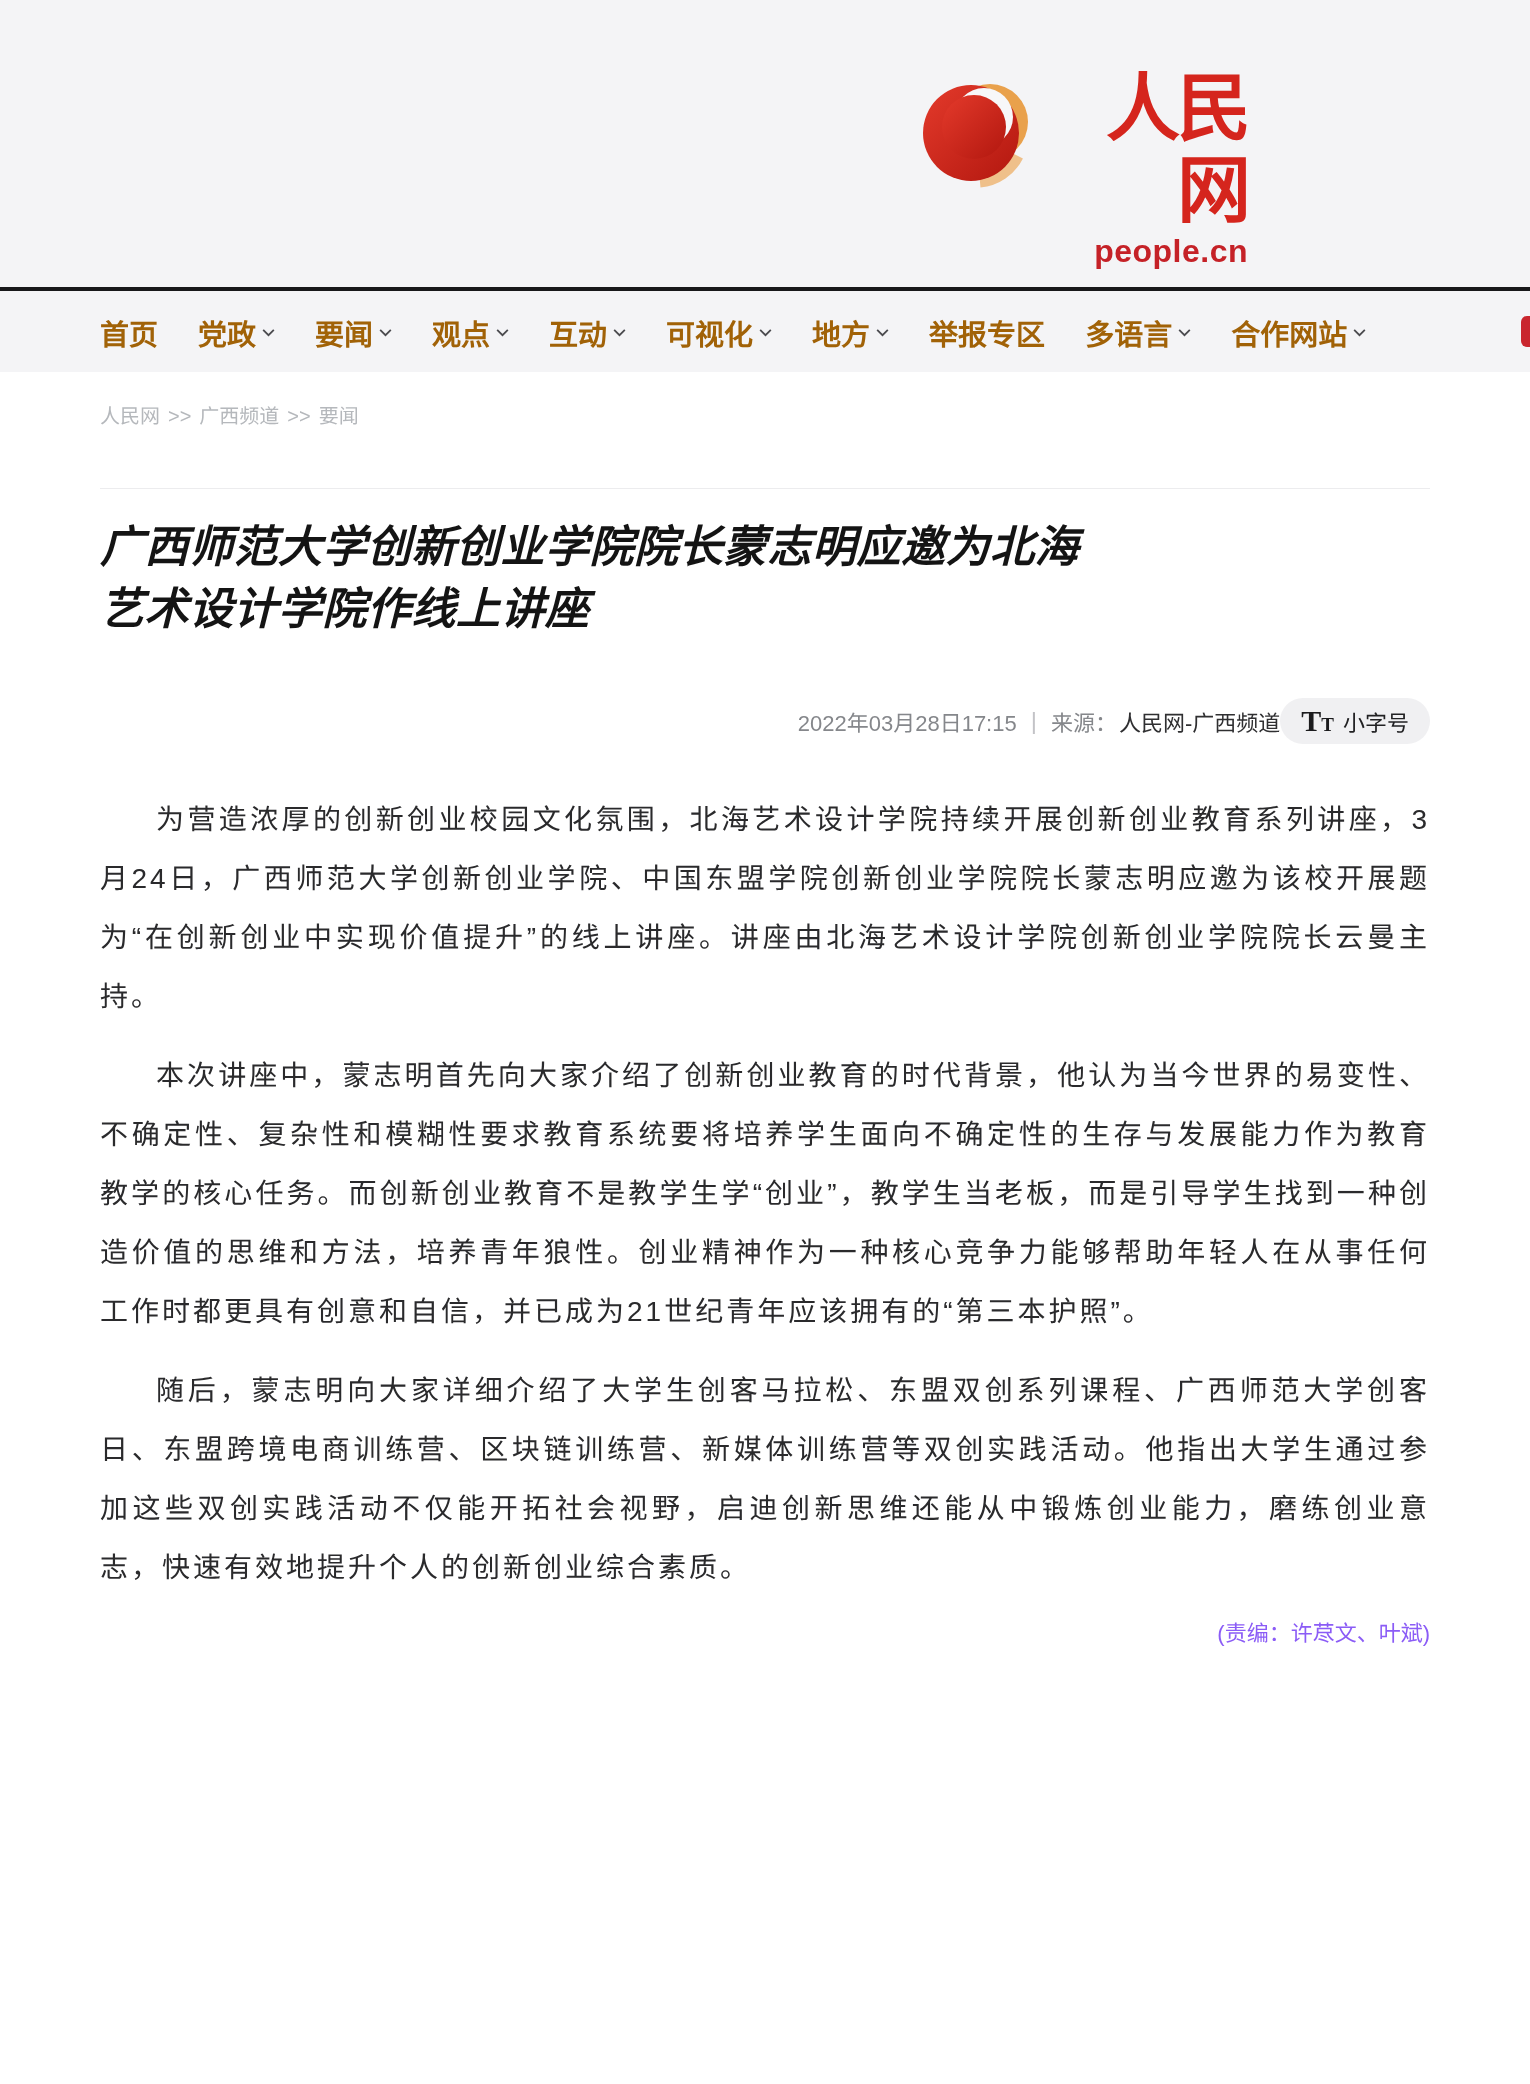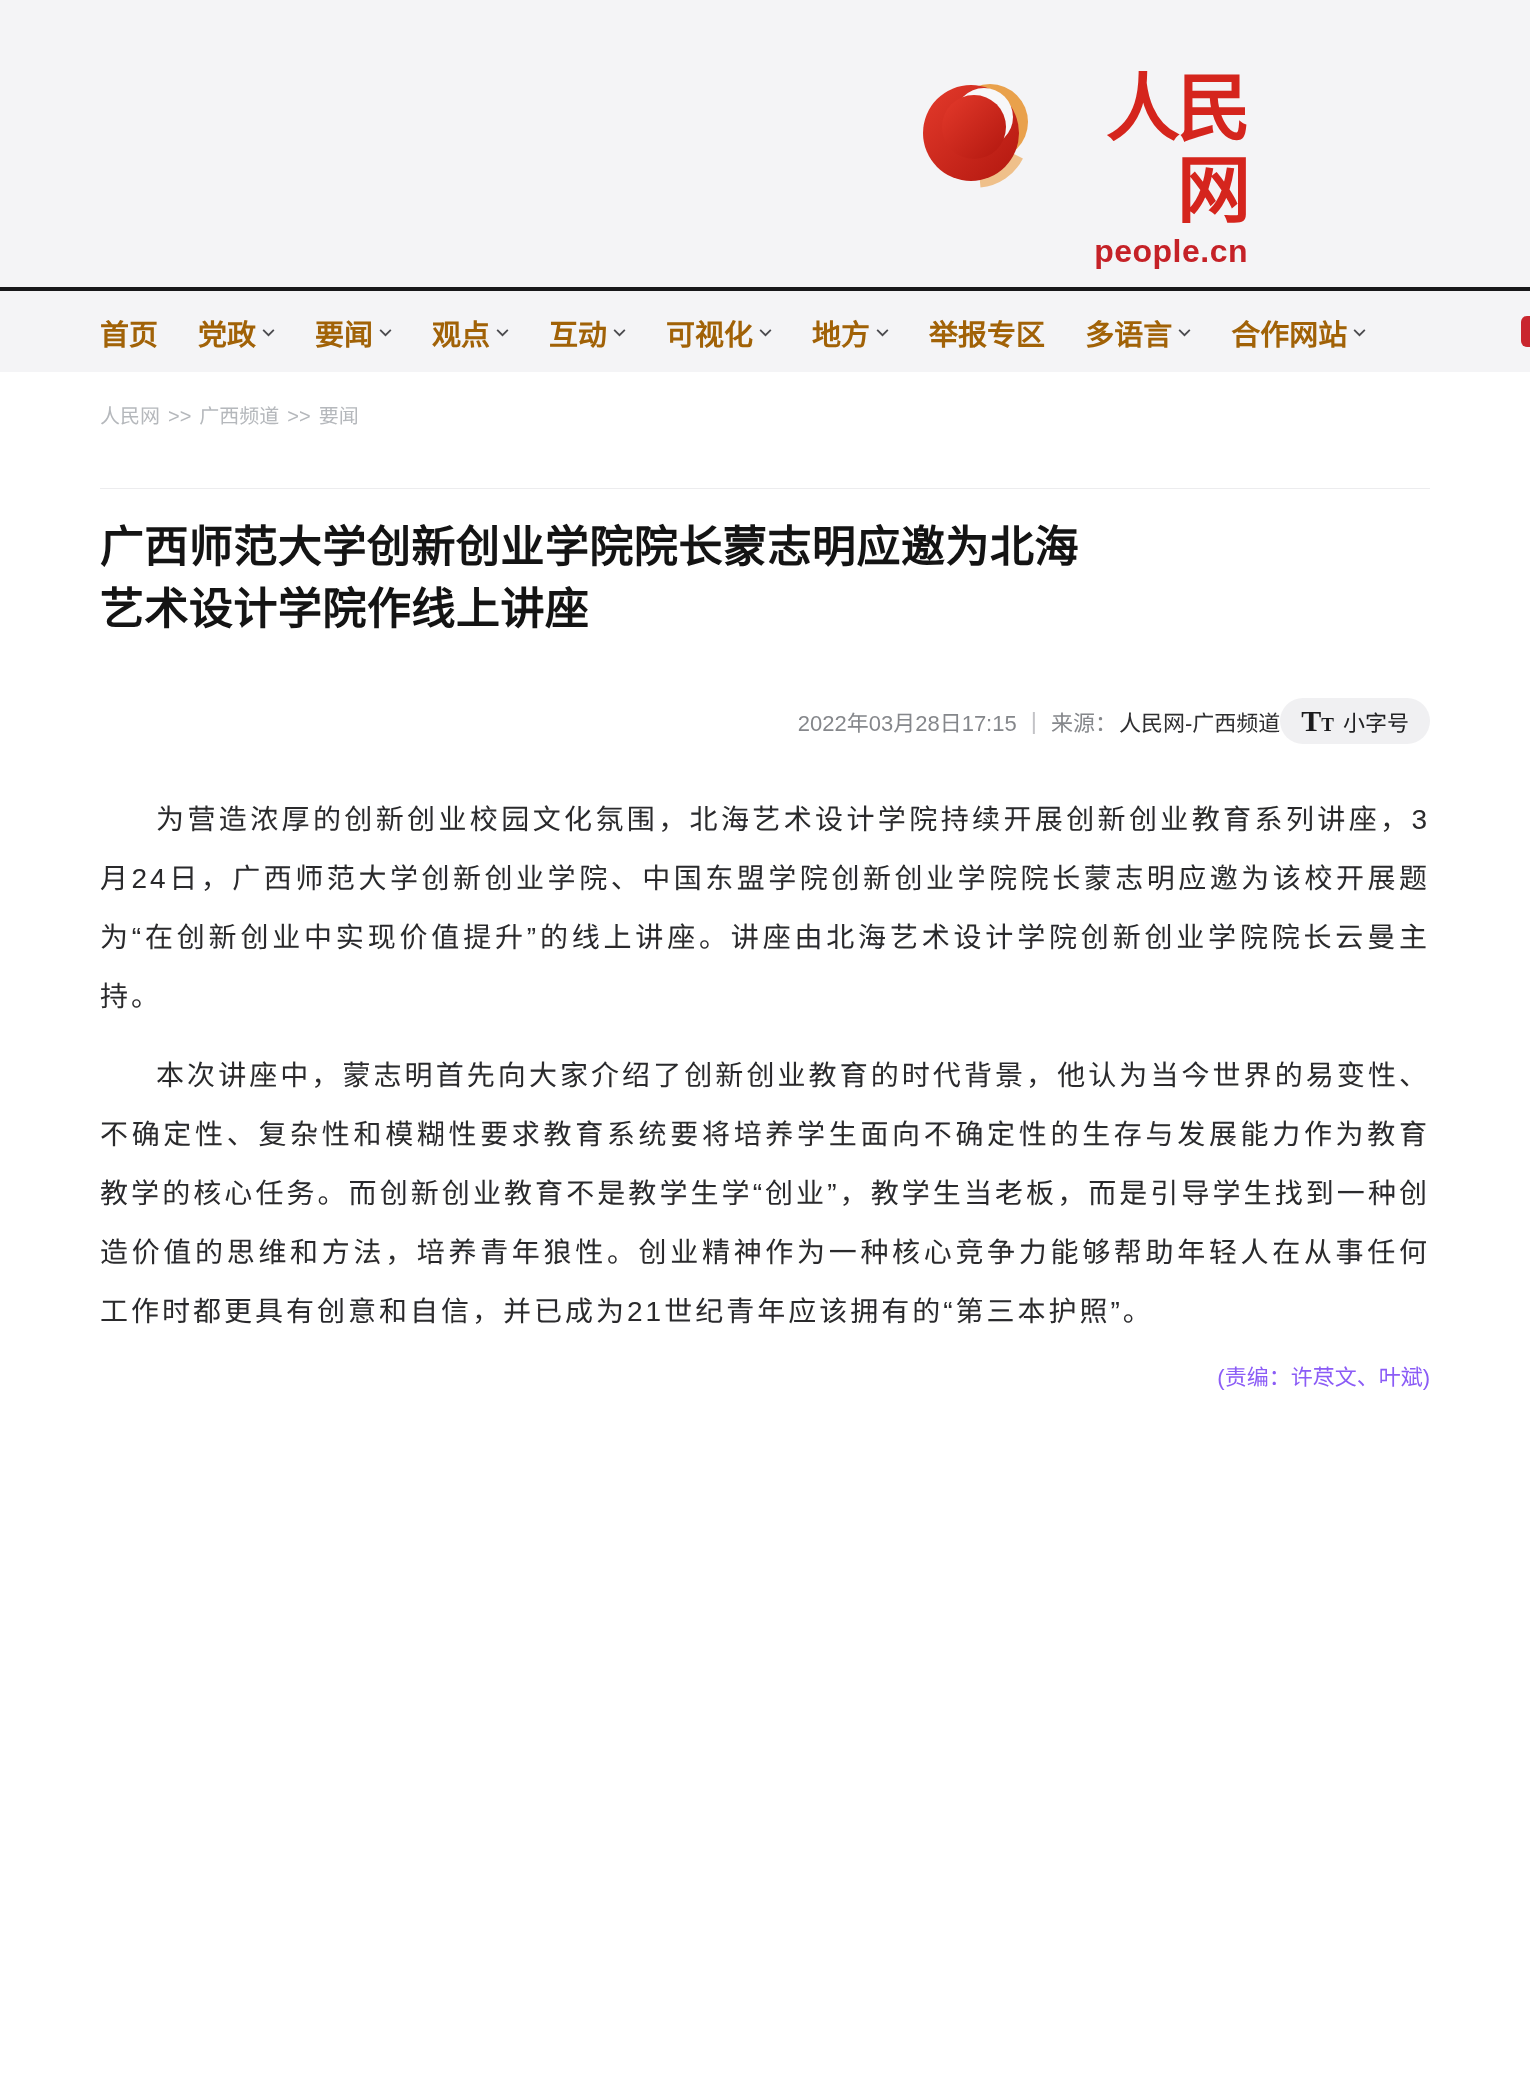--- a/index.html
+++ b/index.html
@@ -28,21 +28,21 @@
   .nav-item { display: flex; align-items: center; gap: 6px; font-size: 29px; font-weight: 600; color: #a16207; text-decoration: none; cursor: pointer; white-space: nowrap; }
   .chev { margin-top: 3px; }
   .nav-red-tab { position: absolute; right: 0; top: 25px; width: 9px; height: 31px; background: #c9262e; border-radius: 6px 0 0 6px; }
 
   
   .content { width: 1330px; margin: 0 auto; }
   .breadcrumb { margin-top: 32px; font-size: 20px; line-height: 24px; color: #b5b8bc; }
   .breadcrumb a { color: #b5b8bc; text-decoration: none; }
   .bc-sep { margin: 0 8px; }
   .rule { margin-top: 60px; border-top: 1px solid #ececee; }
-  .title { margin-top: 27px; max-width: 1000px; font-size: 44px; line-height: 62px; font-weight: 700; color: #141414; letter-spacing: 0.5px; }
+  .title { margin-top: 27px; max-width: 1000px; font-size: 44px; line-height: 62px; font-weight: 700; color: #141414; letter-spacing: 0.5px; font-style: italic; }
 
   .meta-row { margin-top: 58px; display: flex; justify-content: flex-end; align-items: center; }
   .meta-left { font-size: 22px; color: #85878b; display: flex; align-items: center; }
   .meta-sep { color: #c3c3c7; margin: 0 14px; font-size: 24px; }
   .source-name { color: #2f2f31; margin-left: 2px; text-decoration: none; }
   .font-size-btn { height: 46px; border: none; background: #f0f0f2; border-radius: 23px; padding: 0 21px; display: flex; align-items: center; gap: 9px; cursor: pointer; }
   .tt { font-family: "Liberation Serif", "DejaVu Serif", serif; font-weight: 700; color: #1b1b1d; line-height: 1; display: flex; align-items: baseline; }
   .tt-big { font-size: 30px; }
   .tt-small { font-size: 19px; }
   .font-size-btn .label { font-size: 22px; color: #212123; }
@@ -170,17 +170,18 @@
         <span class="tt-big">T</span>
           <span class="tt-small">T</span>
       </span>
       <span class="label">小字号</span>
     </button>
   </div>
 
   <article class="article-body">
     <p>为营造浓厚的创新创业校园文化氛围，北海艺术设计学院持续开展创新创业教育系列讲座，3月24日，广西师范大学创新创业学院、中国东盟学院创新创业学院院长蒙志明应邀为该校开展题为“在创新创业中实现价值提升”的线上讲座。讲座由北海艺术设计学院创新创业学院院长云曼主持。</p>
     <p>本次讲座中，蒙志明首先向大家介绍了创新创业教育的时代背景，他认为当今世界的易变性、不确定性、复杂性和模糊性要求教育系统要将培养学生面向不确定性的生存与发展能力作为教育教学的核心任务。而创新创业教育不是教学生学“创业”，教学生当老板，而是引导学生找到一种创造价值的思维和方法，培养青年狼性。创业精神作为一种核心竞争力能够帮助年轻人在从事任何工作时都更具有创意和自信，并已成为21世纪青年应该拥有的“第三本护照”。</p>
+    <p>随后，蒙志明向大家详细介绍了大学生创客马拉松、东盟双创系列课程、广西师范大学创客日、东盟跨境电商训练营、区块链训练营、新媒体训练营等双创实践活动。他指出大学生通过参加这些双创实践活动不仅能开拓社会视野，启迪创新思维还能从中锻炼创业能力，磨练创业意志，快速有效地提升个人的创新创业综合素质。</p>
   </article>
 
   <div class="editor-note">(责编：许荩文、叶斌)</div>
 
 </main>
 
 </body></html>

